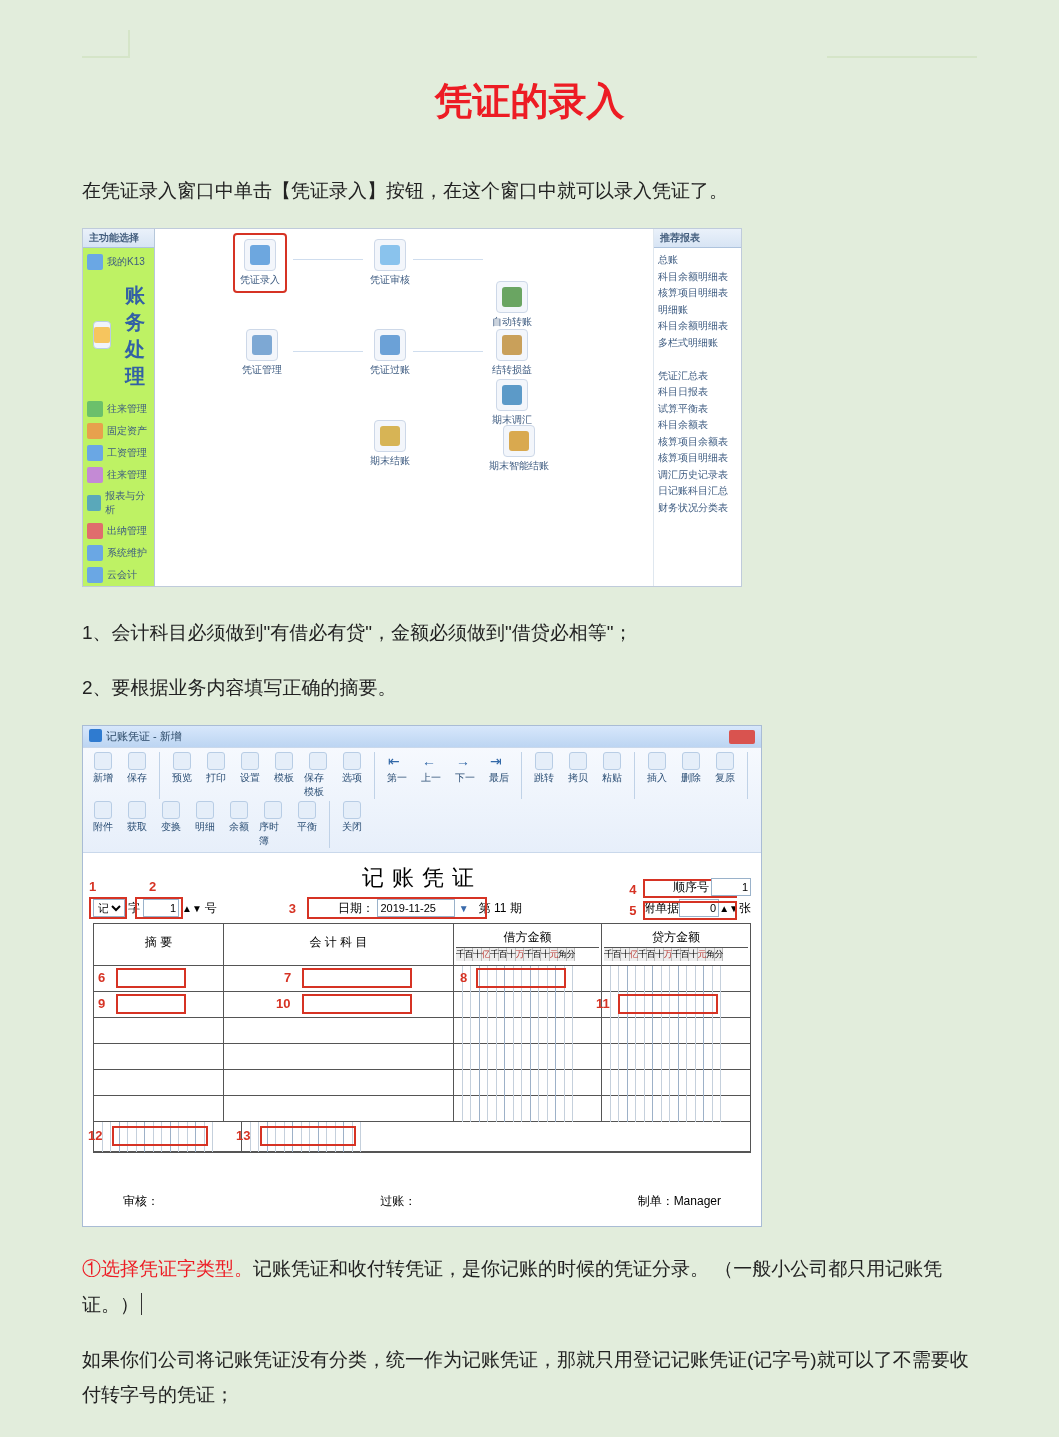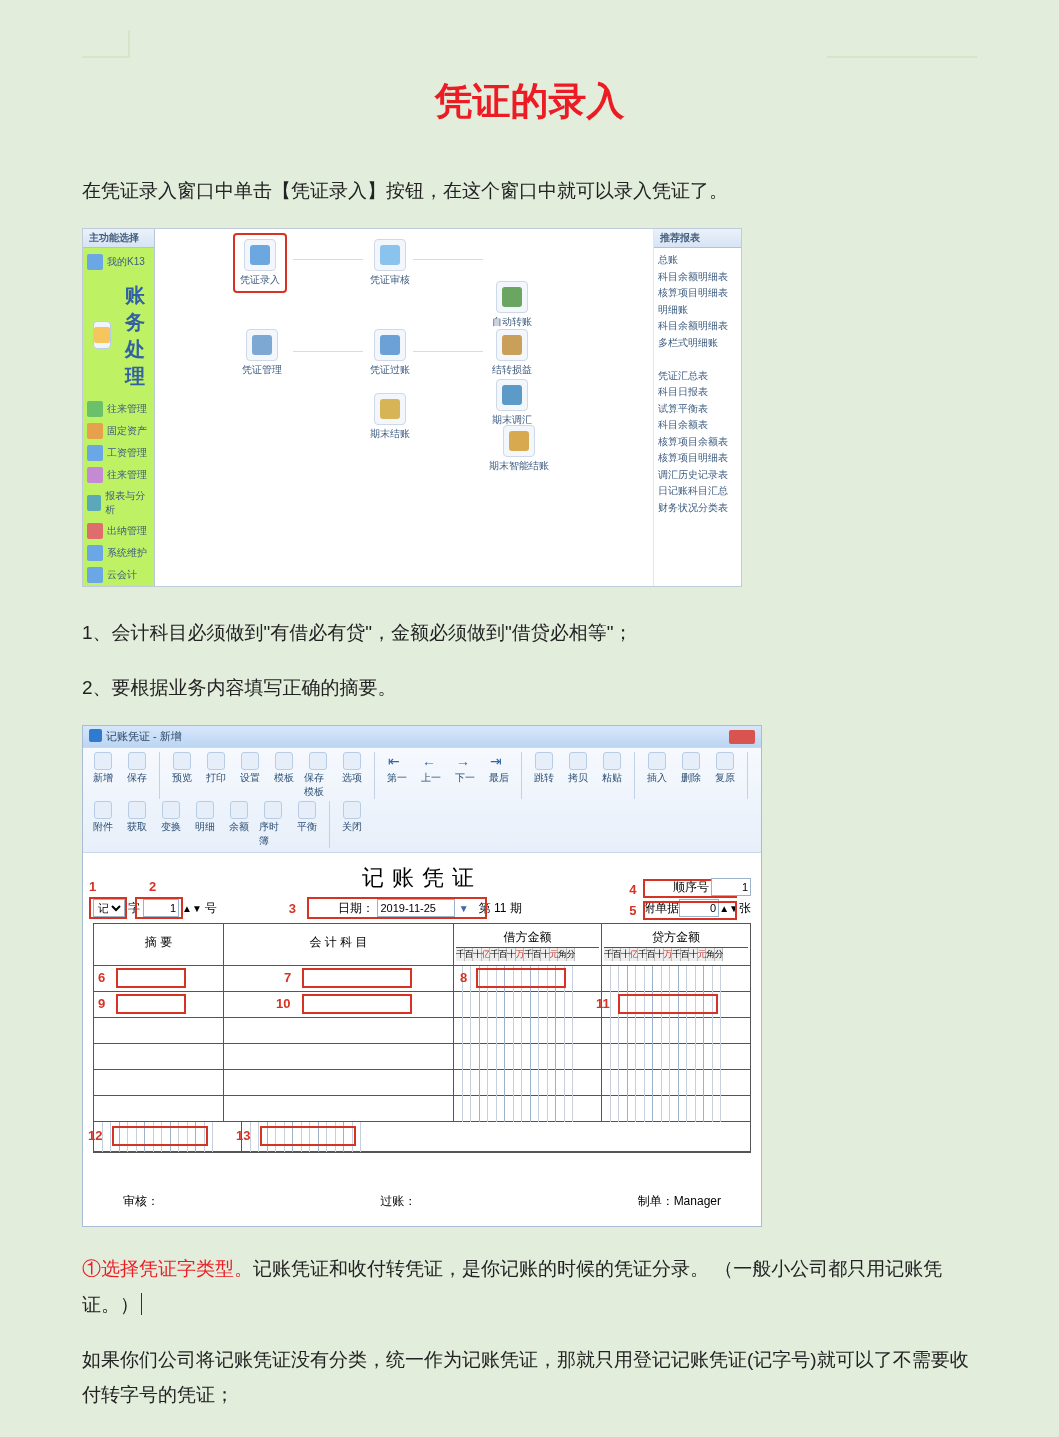--- a/index.html
+++ b/index.html
@@ -168,21 +168,21 @@
               <div class="innn" style="background:#6ba1d7"></div>
             </div>
             <div class="nl">凭证过账</div>
           </div>
         <div class="flownode" style="left:330px; top:100px;">
             <div class="nic">
               <div class="innn" style="background:#c9a05a"></div>
             </div>
             <div class="nl">结转损益</div>
           </div>
-        <div class="flownode" style="left:208px; top:164px;">
+        <div class="flownode" style="left:208px; top:191px;">
             <div class="nic">
               <div class="innn" style="background:#d7b455"></div>
             </div>
             <div class="nl">期末结账</div>
           </div>
         <div class="flownode" style="left:330px; top:150px;">
             <div class="nic">
               <div class="innn" style="background:#5c9ac8"></div>
             </div>
             <div class="nl">期末调汇</div>

